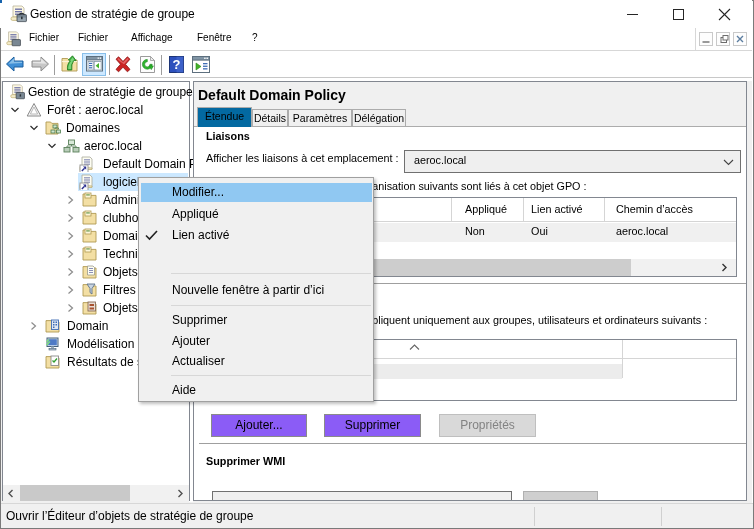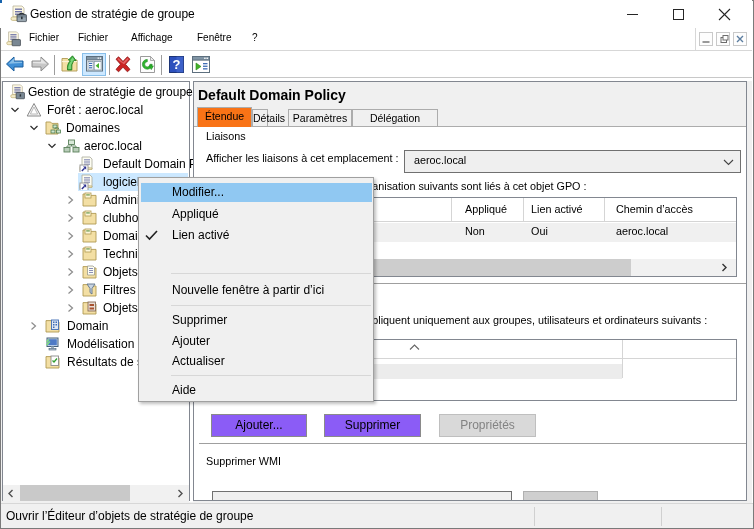--- a/index.html
+++ b/index.html
@@ -20,21 +20,21 @@
 #content { position:absolute; left:1px; top:79px; width:751px; height:424px; background:#f0f0f0; }
 #tree { position:absolute; left:1px; top:2px; width:188px; height:420px; background:#fff; border:1px solid #828790; }
 .trow { position:absolute; left:0; height:18px; line-height:18px; white-space:nowrap; }
 #rpanel { position:absolute; left:192px; top:2px; width:554px; height:420px; background:#fff; border:1px solid #828790; }
 #rhead { position:absolute; left:0; top:0; width:552px; height:25px; background:#f0f0f0; }
 #rtitle { position:absolute; left:4px; top:5px; font-size:14px; font-weight:bold; white-space:nowrap; }
 #tabstrip { position:absolute; left:0; top:25px; width:552px; height:19px; background:#f0f0f0; }
 .tab { position:absolute; bottom:0; height:17px; border:1px solid #acacac; border-bottom:none; background:#f0f0f0; text-align:center; font-size:10.5px; line-height:17px; }
 #tab-content { position:absolute; left:0; top:44px; width:552px; height:374px; background:#fff; border-top:1px solid #acacac; font-size:10.8px; overflow:hidden; }
 #tab-content .abs { white-space:nowrap; }
-.bold { font-weight:normal; }
+.bold { font-weight:bold; }
 .btn { position:absolute; height:23px; background:#8b5cf6; border:1px solid #8a8a8a; text-align:center; line-height:21px; font-size:12px; }
 
 #statusbar { position:absolute; left:1px; top:503px; width:752px; height:25px; background:#f0f0f0; border-top:1px solid #d7d7d7; }
 
 #ctxmenu { position:absolute; left:138px; top:177px; width:236px; height:225px; background:#f0f0f0; border:1px solid #a0a0a0; z-index:50; box-shadow:2px 2px 3px rgba(0,0,0,0.25); }
 .mi { position:absolute; left:2px; width:231px; height:21px; line-height:21px; padding-left:31px; font-size:12px; white-space:nowrap; }
 .msep { position:absolute; left:32px; width:200px; height:1px; background:#d7d7d7; }
 </style>
 </head>
 <body>
@@ -336,24 +336,24 @@
         <svg class="abs" style="left:173px;top:4px" width="8" height="9" viewBox="0 0 8 9">
             <path d="M2.5 1 L6 4.5 L2.5 8" fill="none" stroke="#505050" stroke-width="1.4"></path>
           </svg>
       </div>
     </div>
     <div id="rpanel">
       <div id="rhead">
           <div id="rtitle">Default Domain Policy</div>
         </div>
       <div id="tabstrip">
-        <div class="tab" style="left:3px;width:55px;height:20px;bottom:-1px;background:#f97316;z-index:2">Étendue</div>
-        <div class="tab" style="left:58px;width:16px">Détails</div>
+        <div class="tab" style="left:3px;width:55px;height:20px;bottom:-1px;background:#0369a1;z-index:2">Étendue</div>
+        <div class="tab" style="left:58px;width:36px">Détails</div>
         <div class="tab" style="left:94px;width:64px">Paramètres</div>
-        <div class="tab" style="left:158px;width:86px">Délégation</div>
+        <div class="tab" style="left:158px;width:54px">Délégation</div>
       </div>
       <div id="tab-content">
         <div class="abs bold" style="left:12px;top:3px">Liaisons</div>
         <div class="abs" style="left:12px;top:25px">Afficher les liaisons à cet emplacement :</div>
 
         <div class="abs" style="left:210px;top:23px;width:337px;height:23px;background:#efefef;border:1px solid #707070">
           <div class="abs" style="left:9px;top:3px">aeroc.local</div>
           <svg class="abs" style="left:318px;top:8px" width="11" height="7" viewBox="0 0 11 7">
               <path d="M1 1 L5.5 5.5 L10 1" fill="none" stroke="#444" stroke-width="1.1"></path>
             </svg>

